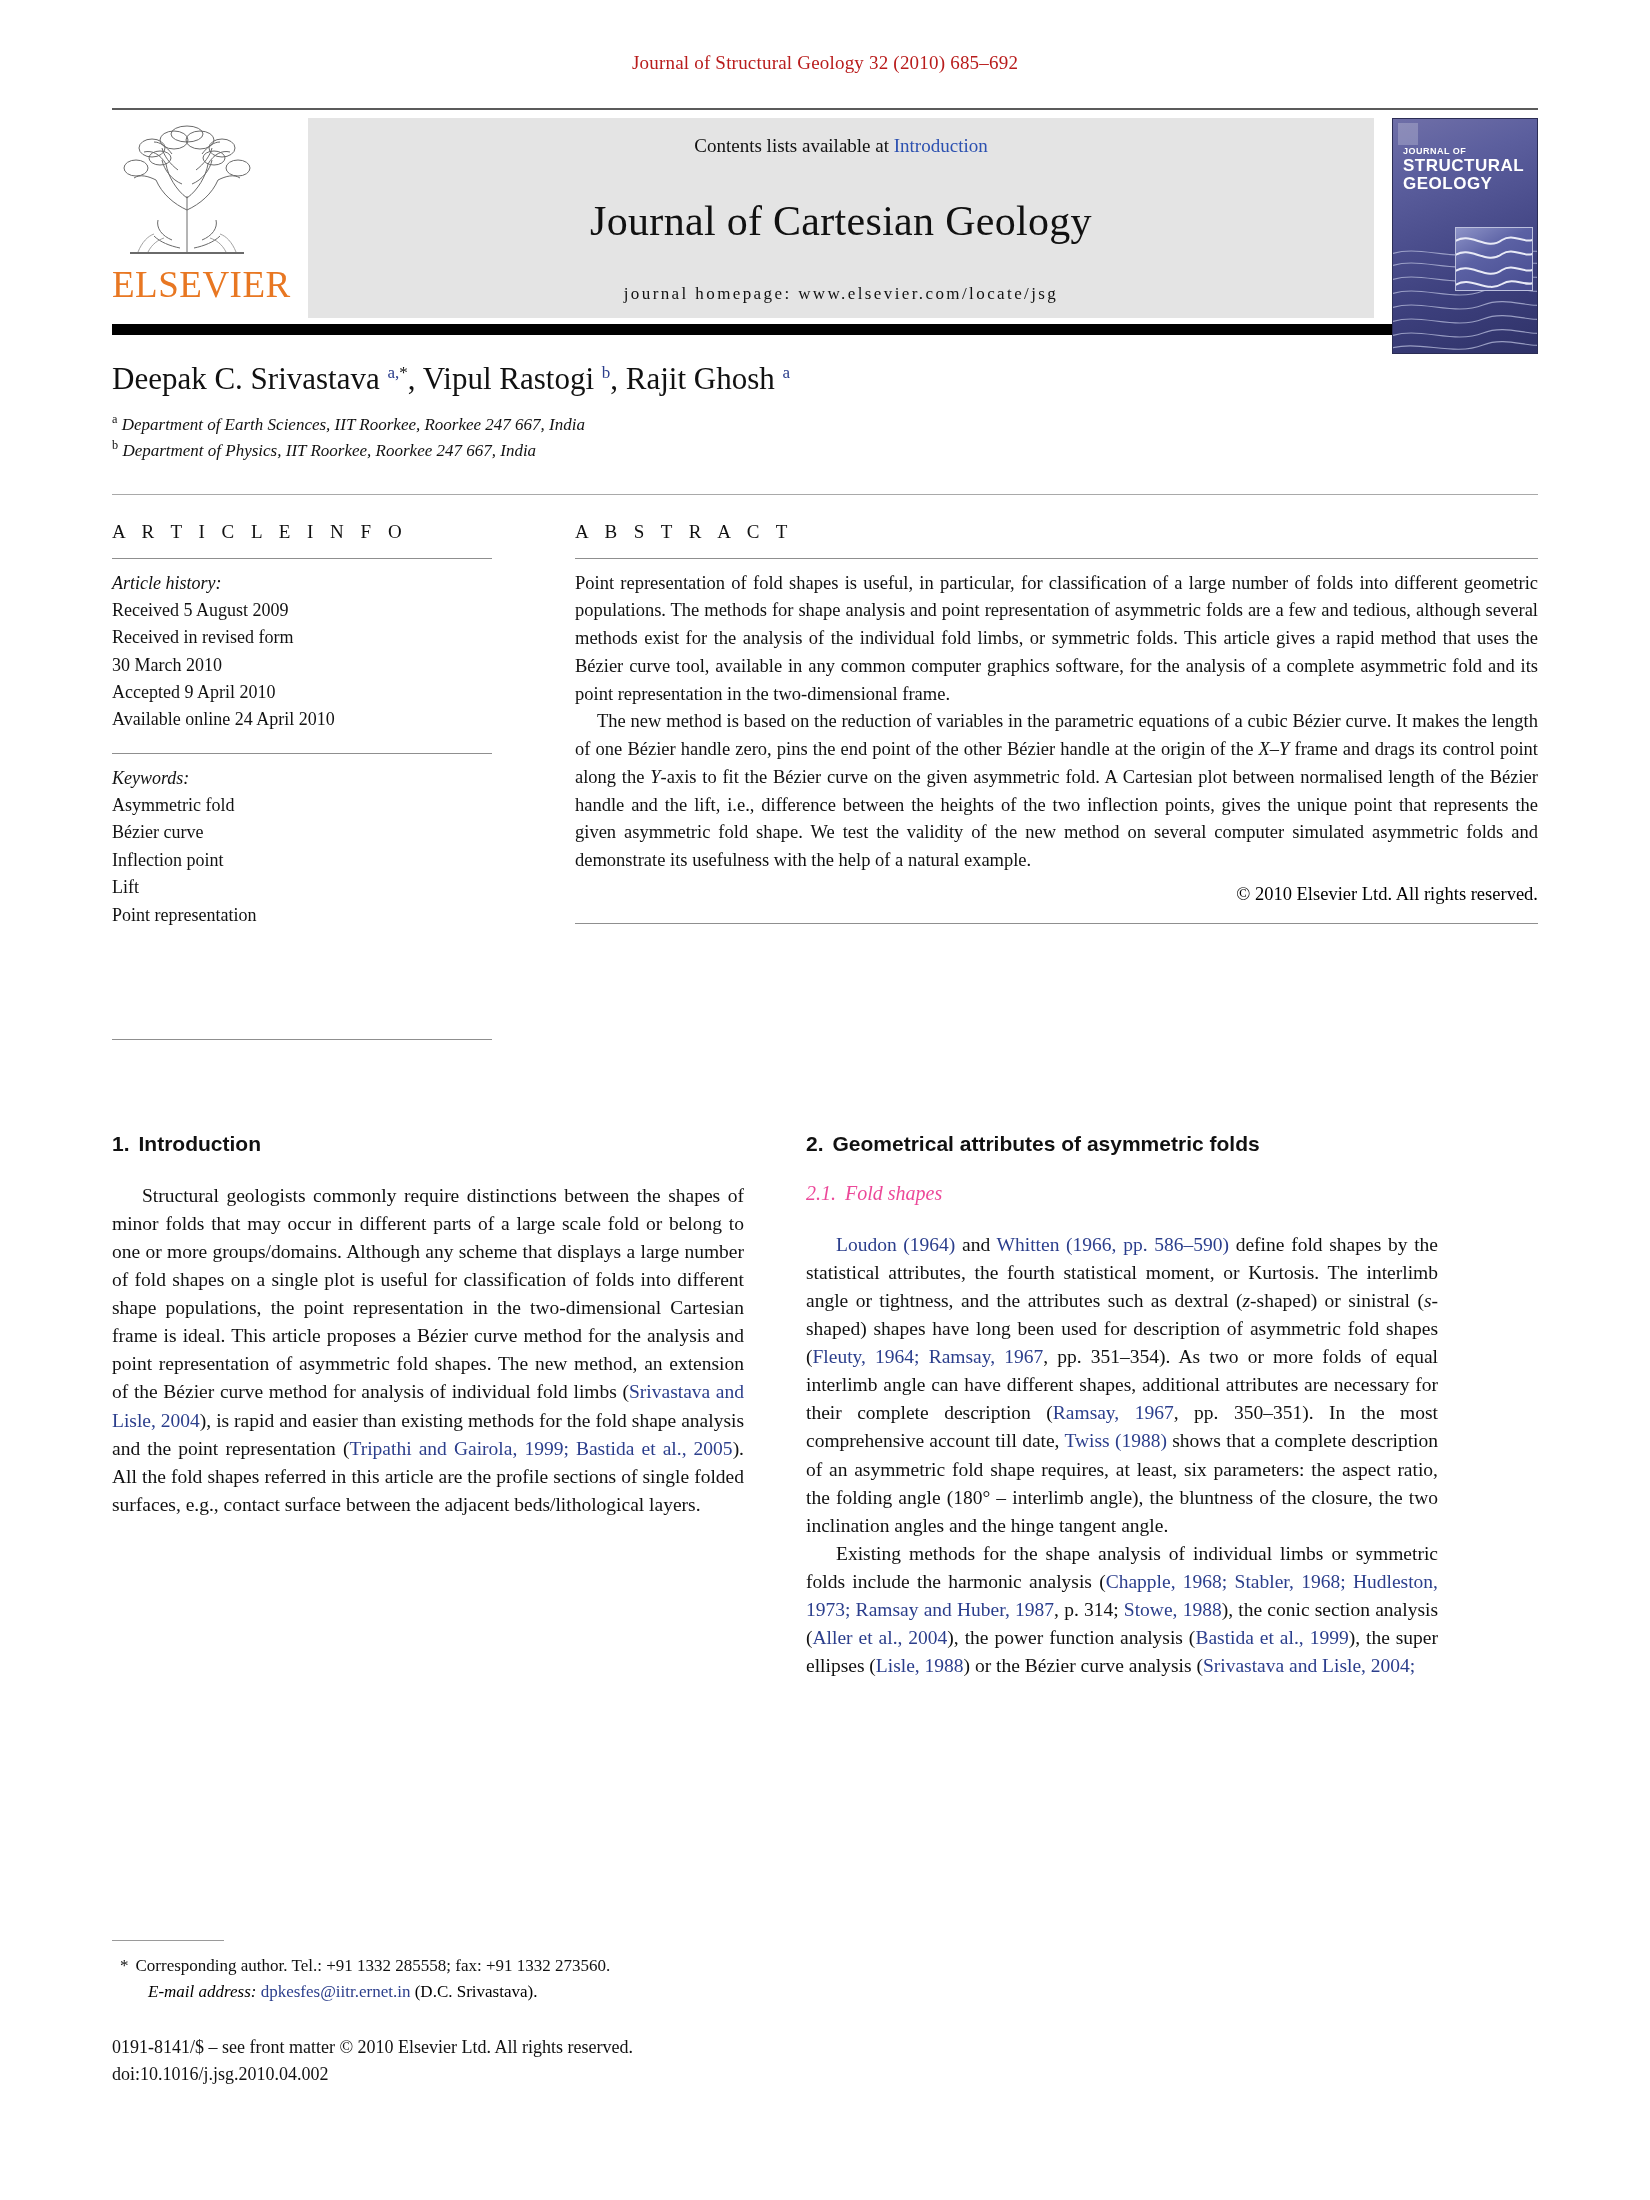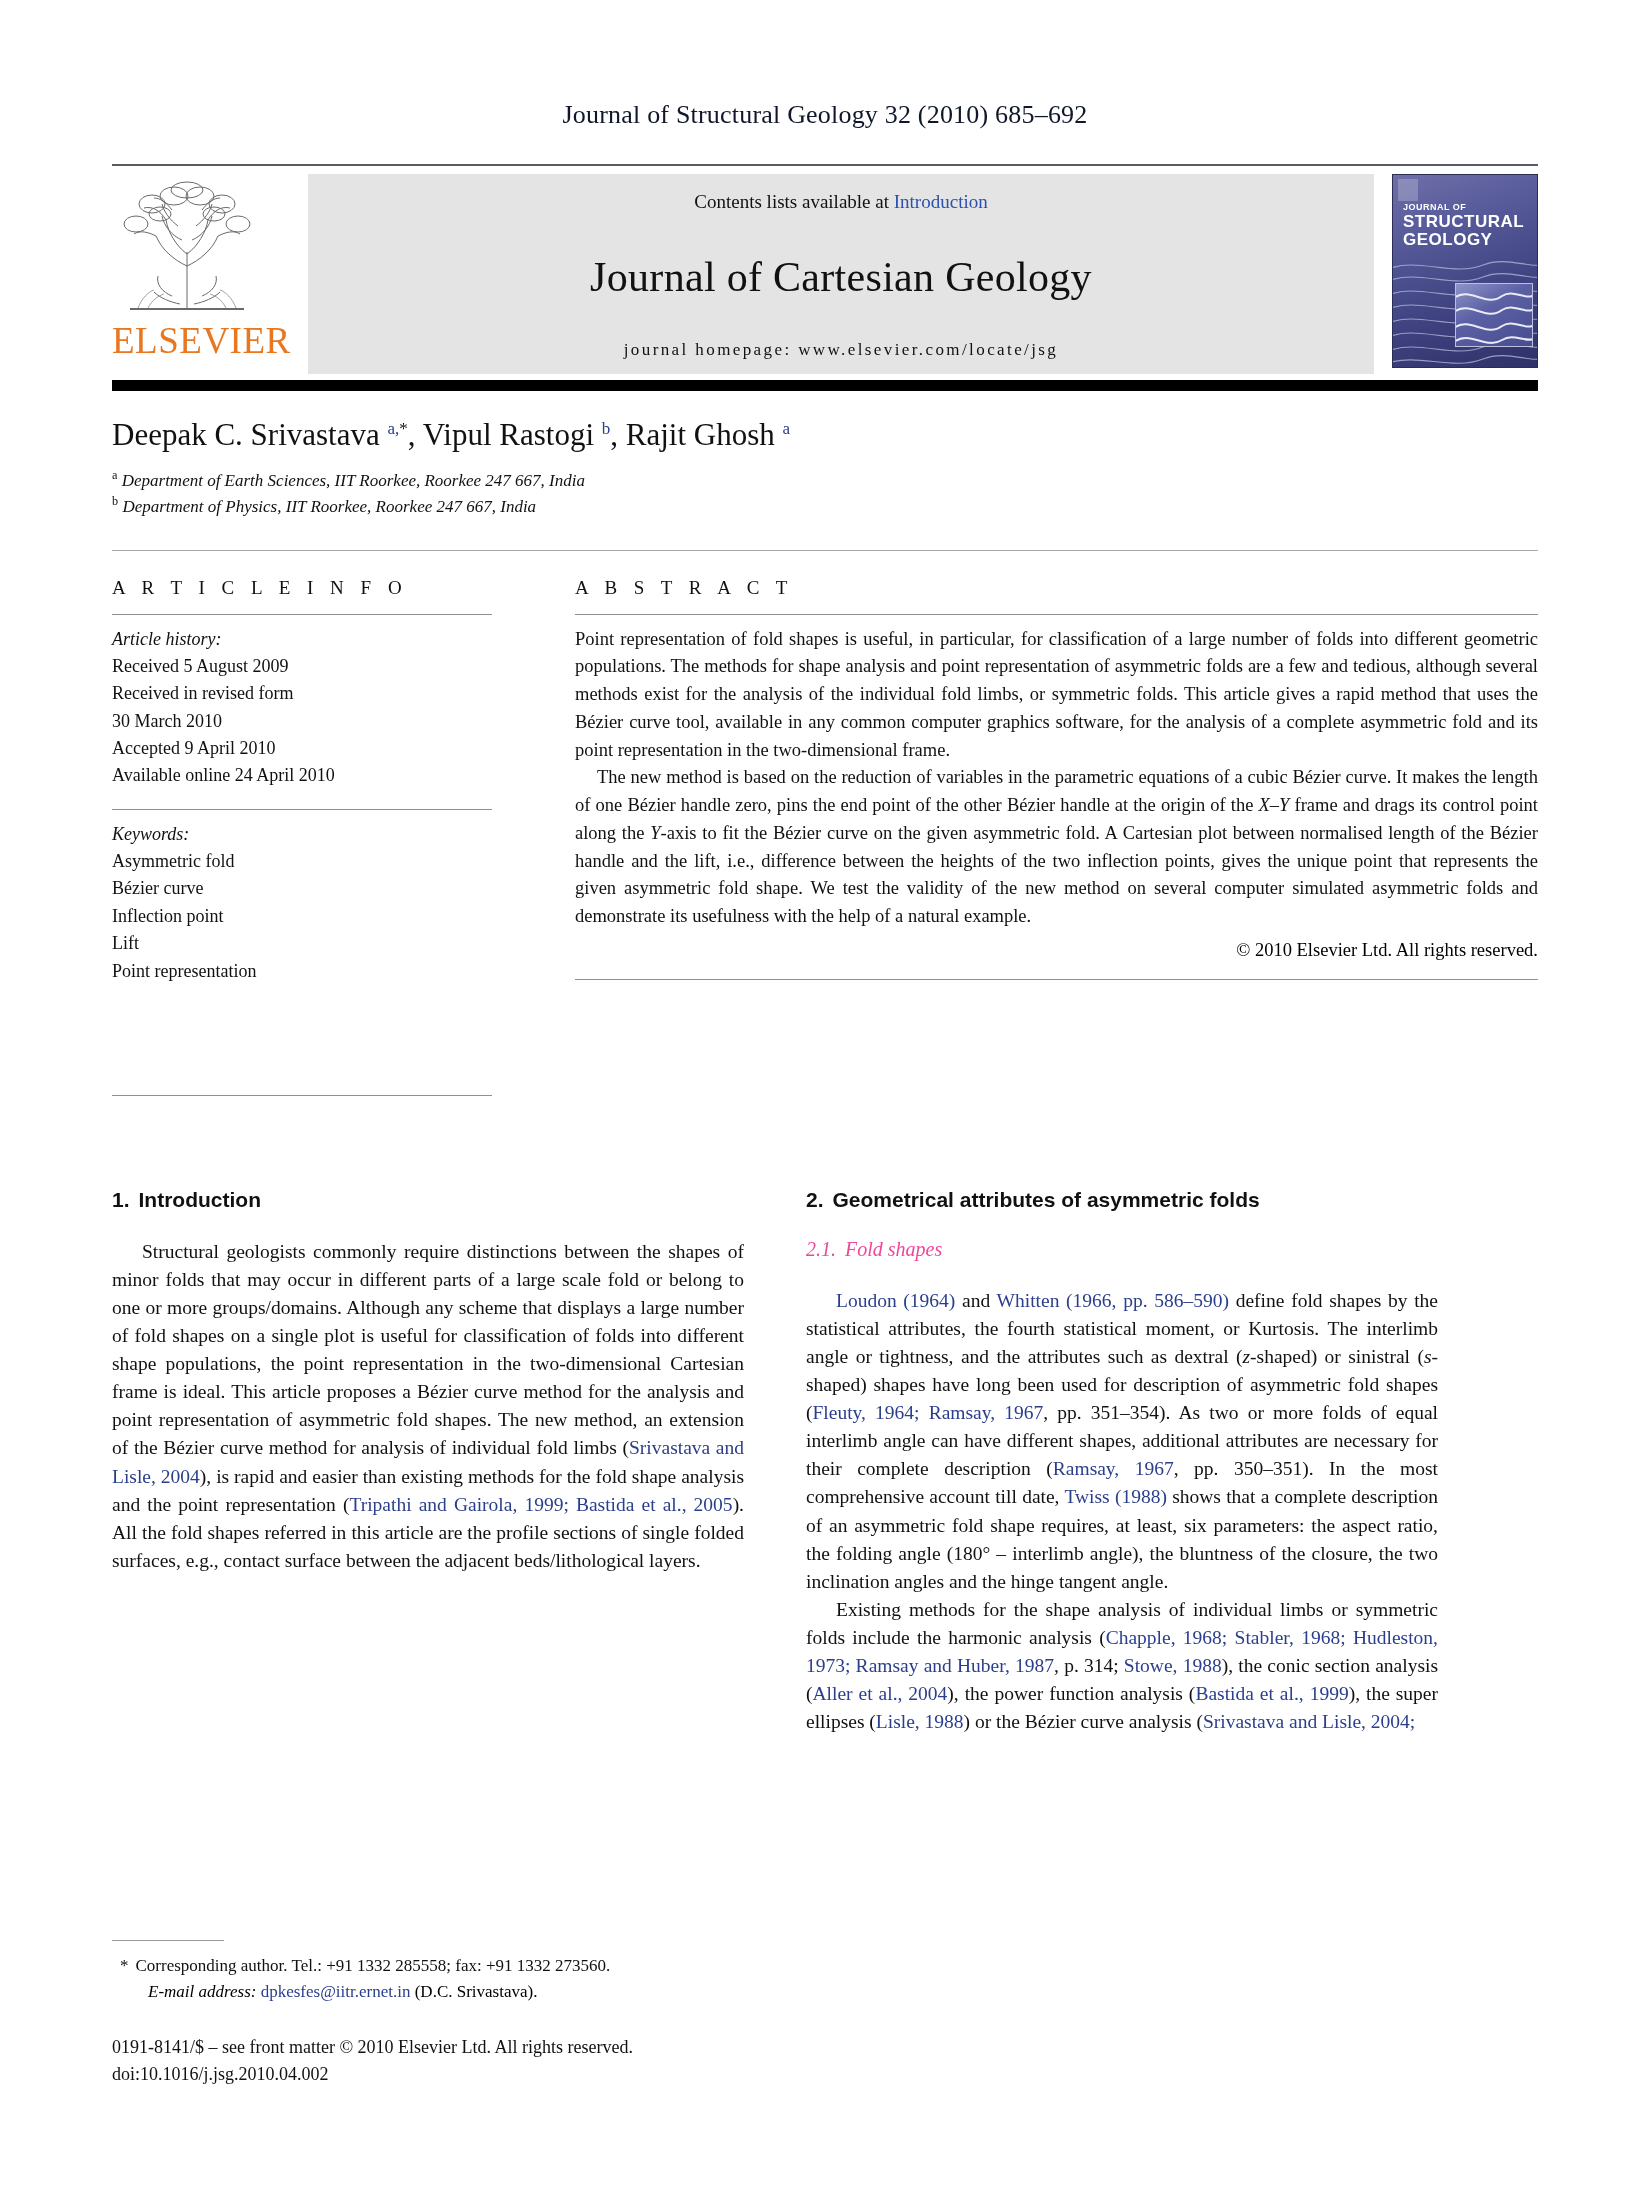--- a/index.html
+++ b/index.html
@@ -20,24 +20,24 @@
     position: relative;
     width: 1650px;
     height: 2200px;
     box-sizing: border-box;
     padding: 0 112px;
   }
 
   
   .running-head {
     text-align: center;
-    font-size: 26px;
+    font-size: 19px;
     letter-spacing: 0.2px;
-    padding-top: 100px;
-    color: #0f172a;
+    padding-top: 52px;
+    color: #b91c1c;
   }
 
   
   .masthead {
     margin-top: 34px;
     border-top: 2px solid #5b5b5b;
     padding-top: 8px;
     display: flex;
     align-items: stretch;
     height: 200px;
@@ -87,21 +87,21 @@
   }
   .banner-home {
     font-size: 17px;
     letter-spacing: 2.4px;
     color: #111;
   }
 
   .cover {
     flex: 0 0 146px;
     width: 146px;
-    height: 194px;
+    height: 236px;
     position: relative;
     overflow: hidden;
     background: linear-gradient(160deg, #6f6fa8 0%, #5c5f9e 22%, #4a4d8c 48%, #3c3f7c 70%, #2f3268 100%);
     border: 1px solid #2b2d55;
     box-sizing: border-box;
   }
   .cover-els {
     position: absolute; top: 4px; left: 5px;
     width: 20px; height: 22px;
     background: rgba(255,255,255,0.22);

